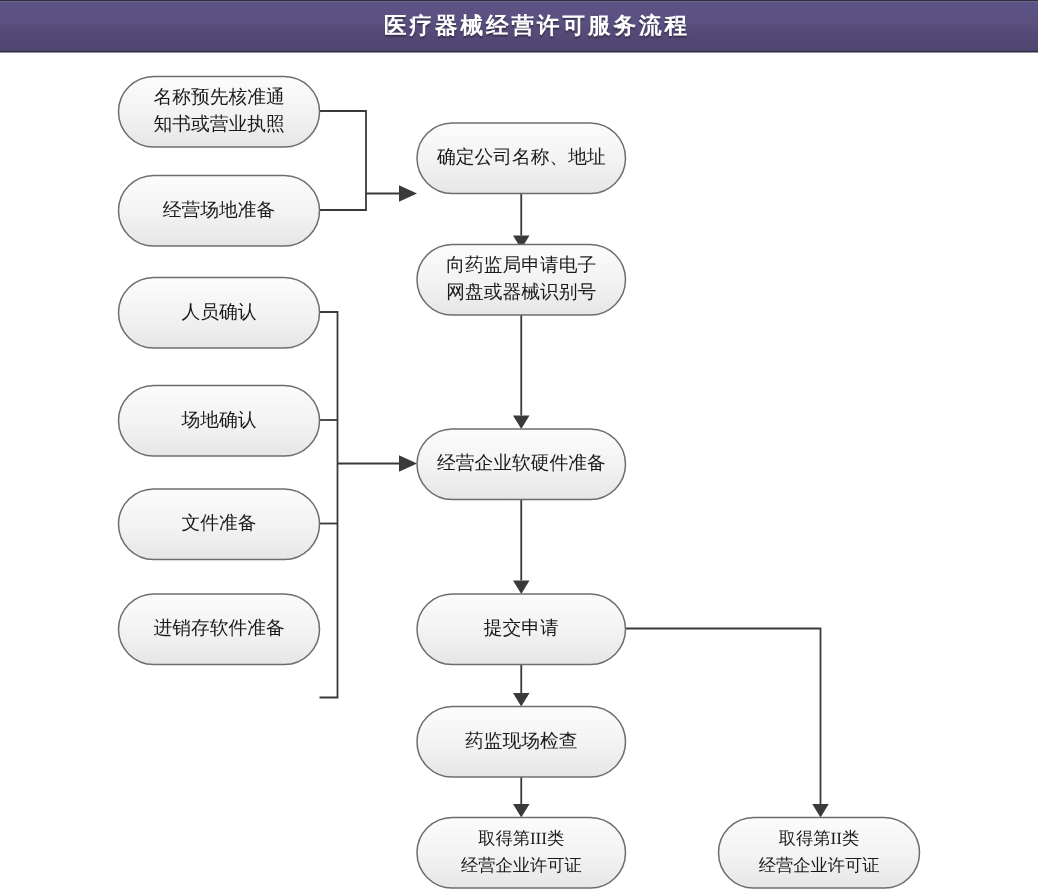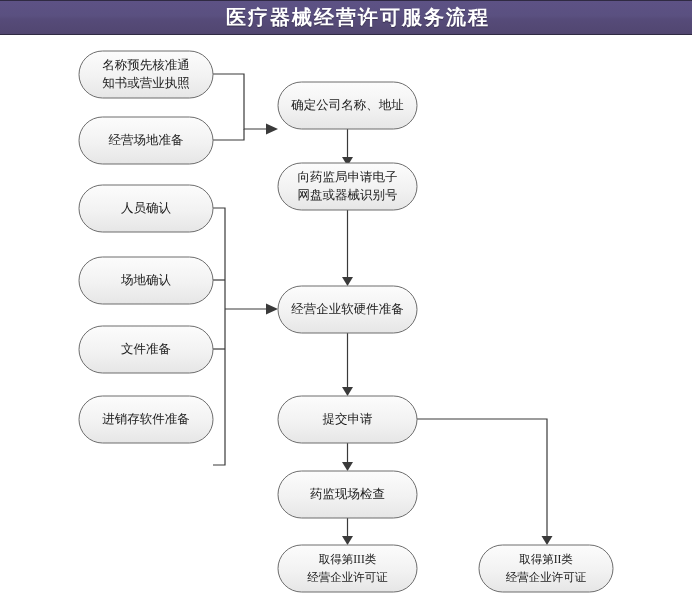--- a/index.html
+++ b/index.html
@@ -31,21 +31,21 @@
     background: linear-gradient(to bottom, #5d5285 0%, #5a5080 45%, #564b79 55%, #514670 100%);
     border-top: 1px solid #2f2a42;
     border-bottom: 1px solid #2f2a42;
     display: flex;
     align-items: center;
     justify-content: center;
   }
   #header-title {
     color: #ffffff;
     font-family: "Liberation Serif", "DejaVu Serif", serif;
-    font-size: 20px;
+    font-size: 15px;
     font-weight: bold;
     letter-spacing: 2px;
     text-shadow: 0 1px 1px rgba(0,0,0,0.35);
     white-space: nowrap;
     padding-left: 24px;
   }
   
   #flow-canvas {
     position: absolute;
     left: 0;

